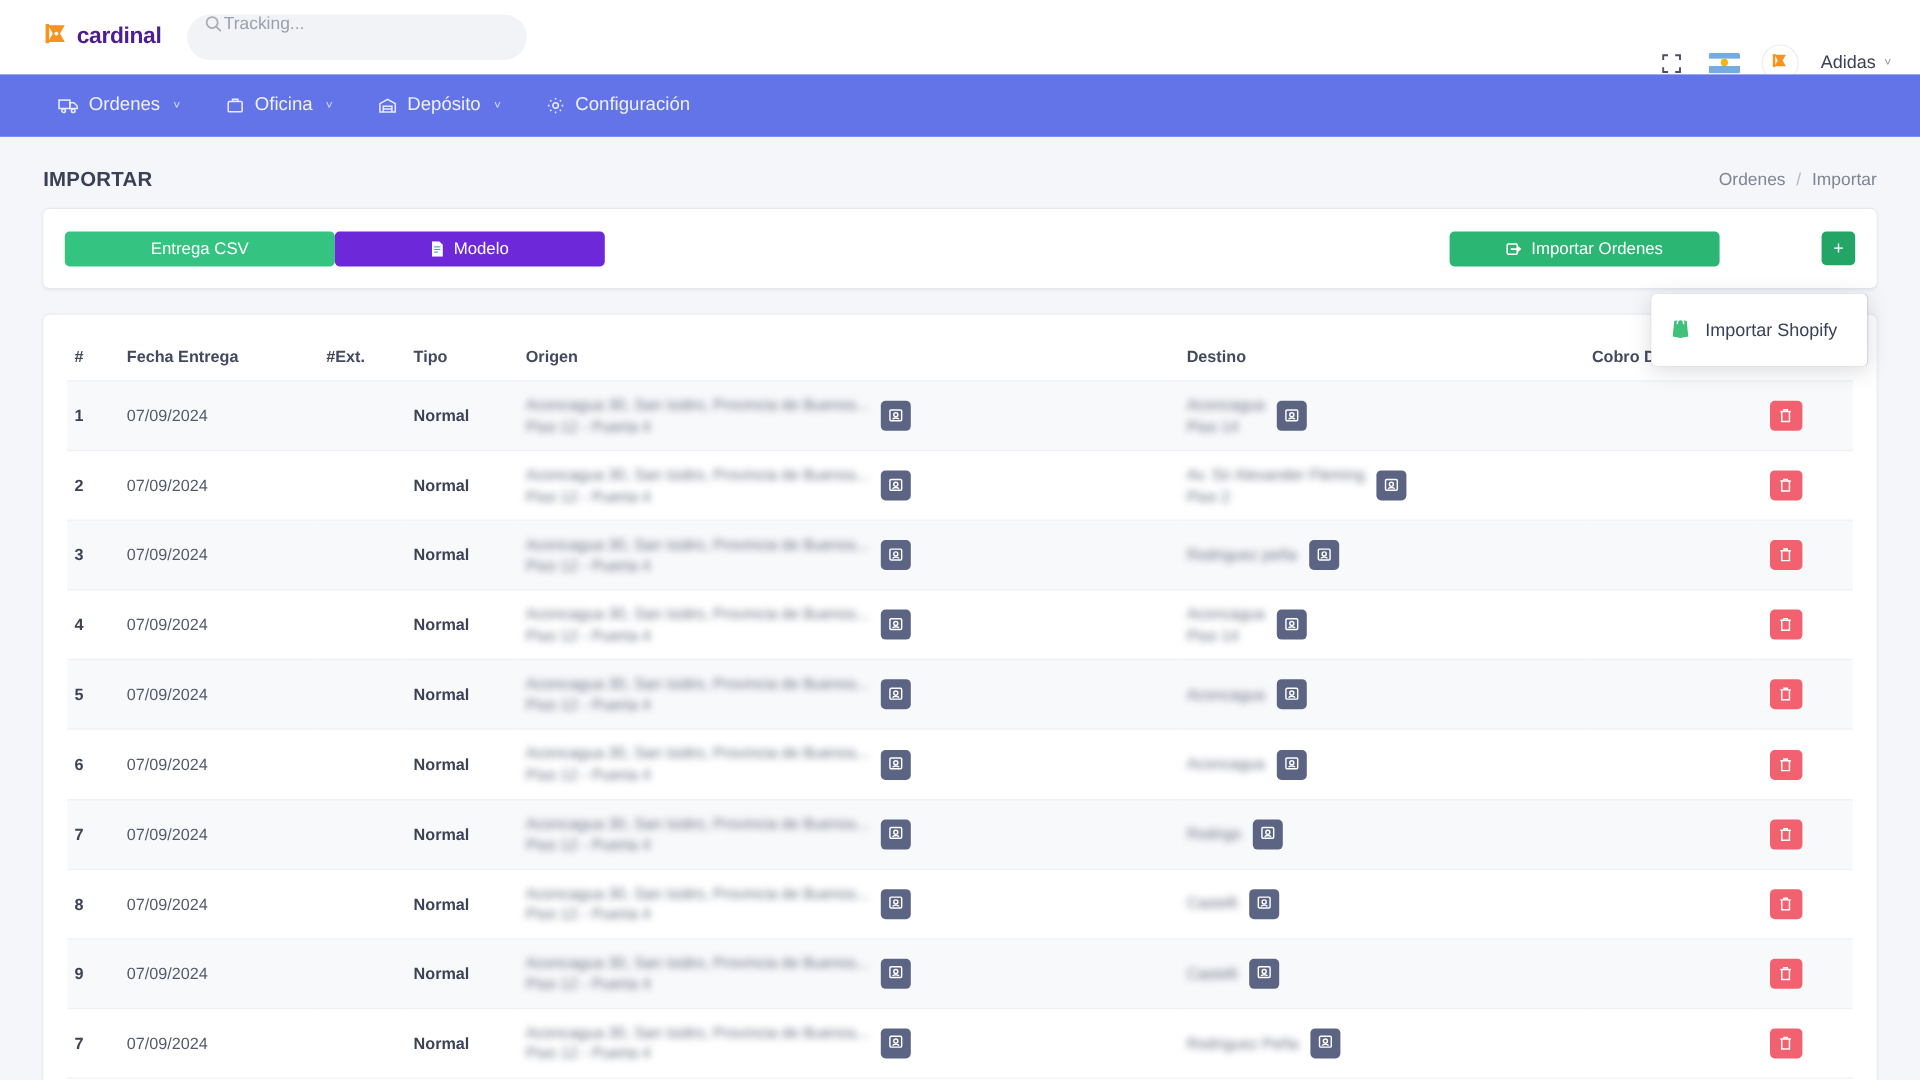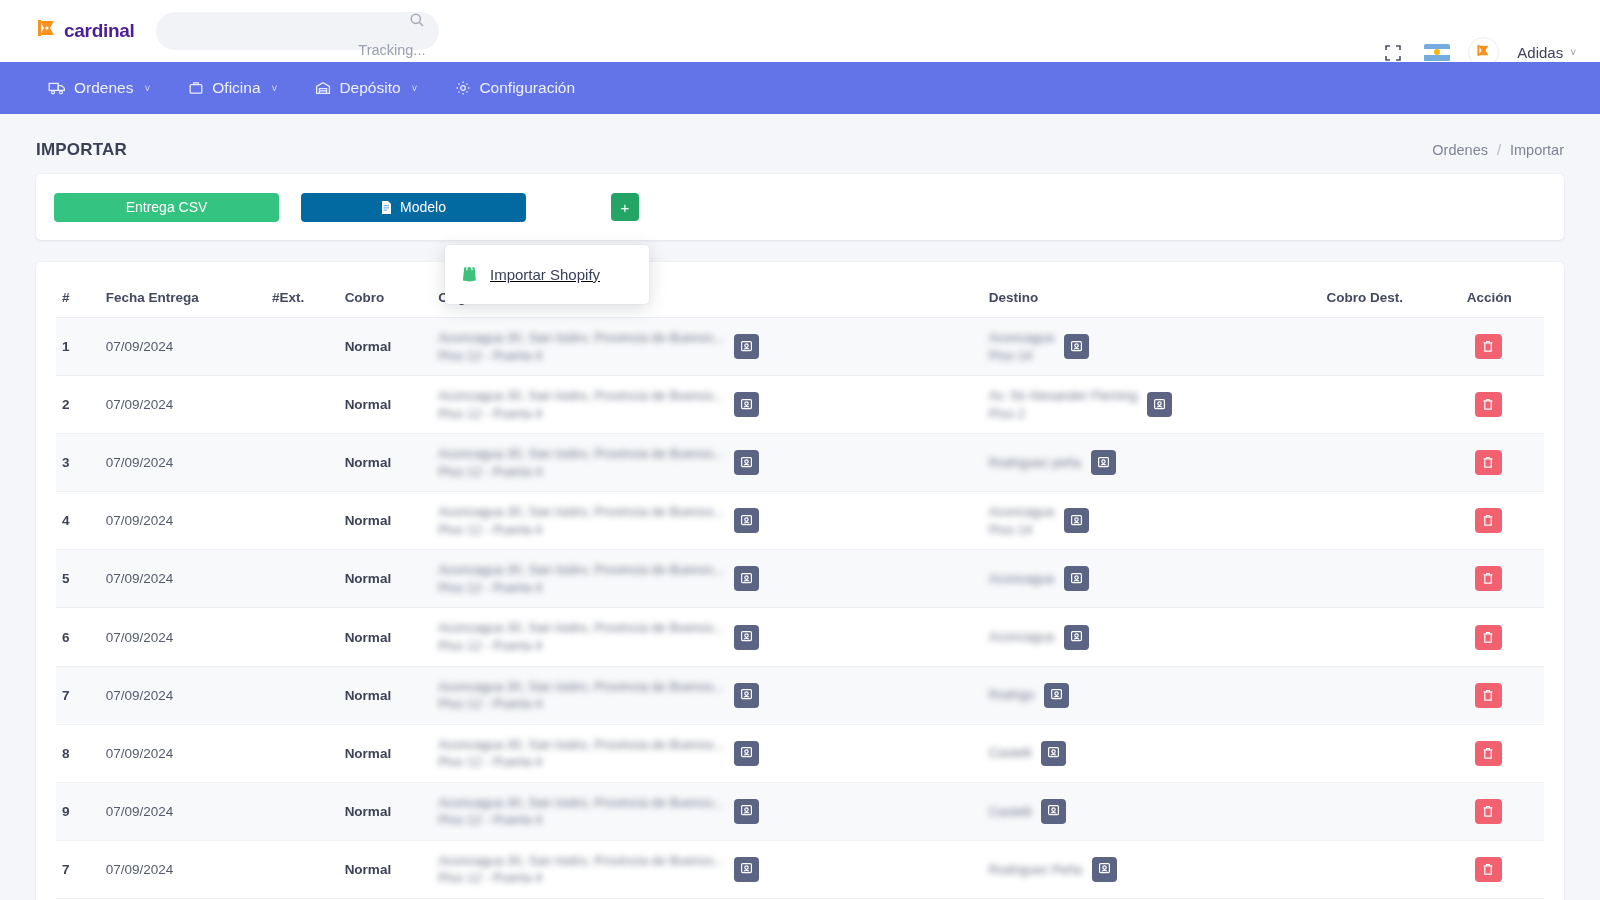--- a/index.html
+++ b/index.html
@@ -18,21 +18,21 @@
     padding: 0 24px 0 36px; flex: 0 0 62px;
   }
   .brand { display: flex; align-items: center; gap: 6px; margin-right: 22px; }
   .brand-mark {
     width: 22px; height: 24px; position: relative; display: inline-block;
   }
   .brand-mark svg { display:block; }
   .brand-text { font-size: 19px; font-weight: 700; color: #4c1d95; letter-spacing: -0.3px; }
   .search {
     width: 283px; height: 38px; background: #f2f3f7; border-radius: 19px;
-    display: flex; align-items: flex-end; padding: 0 14px; gap: 10px; flex-direction: column;
+    display: flex; align-items: flex-start; padding: 0 14px; 
   }
   .search-icon { flex: 0 0 auto; opacity: .55; display:block; }
   .search-ph { font-size: 14.5px; color: #9a9fb0; }
   .topbar-right { margin-left: auto; display: flex; align-items: center; gap: 18px; margin-top: 43px; }
   .icon-btn { width: 26px; height: 26px; display: flex; align-items: center; justify-content: center; cursor: pointer; }
   .flag {
     width: 26px; height: 18px; border-radius: 2px; overflow: hidden;
     display: flex; flex-direction: column; cursor: pointer;
   }
   .flag .st { height: 33.33%; }
@@ -80,33 +80,33 @@
   .card-actions {
     height: 66px; display: flex; align-items: center;
     padding: 0 18px; position: relative;
   }
   .btn {
     border: none; border-radius: 4px; color: #fff; font-size: 14px;
     font-family: inherit; cursor: pointer; display: inline-flex;
     align-items: center; justify-content: center; gap: 8px; height: 29px;
   }
   .btn-green { background: #34c380; width: 225px; }
-  .btn-blue  { background: #0369a1; width: 225px; margin-left: 22px; }
+  .btn-blue  { background: #6d28d9; width: 225px; }
   .btn-import { background: #2bb673; width: 225px; margin-left: auto; }
   .btn-plus {
     background: #23a566; width: 28px; height: 28px; margin-left: 85px;
     font-size: 15px; line-height: 1;
   }
   .btn svg { display:block; }
 
   .dropdown-menu {
-    position: absolute; top: 52px; right: -10px; width: 204px;
+    position: absolute; top: 52px; right: -10px; width: 180px;
     background: #fff; border-radius: 4px;
     box-shadow: 0 4px 18px rgba(40,45,70,.17), 0 0 1px rgba(40,45,70,.20);
-    padding: 11px 0; z-index: 40; text-decoration: underline;
+    padding: 11px 0; z-index: 40;
   }
   .dropdown-item {
     display: flex; align-items: center; gap: 12px;
     padding: 8px 16px; font-size: 15px; color: #3b4156; cursor: pointer;
   }
 
   
   .card-table { margin-top: 22px; padding: 22px 20px 0 20px; }
   table { width: 100%; border-collapse: collapse; table-layout: fixed; }
   thead th {
@@ -270,20 +270,29 @@
           <svg width="11" height="13" viewBox="0 0 11 13" fill="#ffffff">
             <path d="M1 0 H7 L10 3 V13 H1 Z"></path>
               <rect x="2.6" y="4.2" width="5.4" height="1" fill="#53a5e8"></rect>
             <rect x="2.6" y="6.4" width="5.4" height="1" fill="#53a5e8"></rect>
               <rect x="2.6" y="8.6" width="3.4" height="1" fill="#53a5e8"></rect>
           </svg>
         </span>
         <span>Modelo</span>
       </button>
 
+      <button class="btn btn-import">
+        <span>
+          <svg width="13" height="13" viewBox="0 0 13 13" fill="none" stroke="#ffffff" stroke-width="1.3">
+            <rect x="1" y="2.4" width="8.4" height="8.4" rx="1"></rect>
+              <path d="M4 6.6 H11.8 M9.4 4.4 L11.9 6.6 L9.4 8.8" fill="none"></path>
+          </svg>
+        </span>
+        <span>Importar Ordenes</span>
+      </button>
 
       <div style="position:relative;margin-left:85px;">
         <button class="btn btn-plus" style="margin-left:0">+</button>
         <div class="dropdown-menu">
           <div class="dropdown-item">
             <span>
               <svg width="17" height="18" viewBox="0 0 17 18">
                 <path d="M3.2 3.6 L8.4 2.4 L13.6 3.6 L14.9 16.4 L8.4 17.6 L1.9 16.4 Z" fill="#3fc17c"></path>
                 <path d="M5.8 6.2 V4.9 C5.8 3.4 6.9 2.3 8.4 2.3 C9.9 2.3 11 3.4 11 4.9 V6.2" fill="none" stroke="#ffffff" stroke-width="1.2"></path>
               </svg>
@@ -304,21 +313,21 @@
           <col class="c-orig">
             <col class="c-dest">
             <col class="c-cobro">
             <col class="c-acc">
         </colgroup>
         <thead>
           <tr>
             <th>#</th>
             <th>Fecha Entrega</th>
             <th>#Ext.</th>
-            <th>Cobro</th>
+            <th>Tipo</th>
             <th>Origen</th>
             <th>Destino</th>
             <th>Cobro Dest.</th>
             <th>Acción</th>
           </tr>
         </thead>
         <tbody id="tbody">
             <tr class="alt">
               <td class="td-num">1</td>
               <td>07/09/2024</td>

